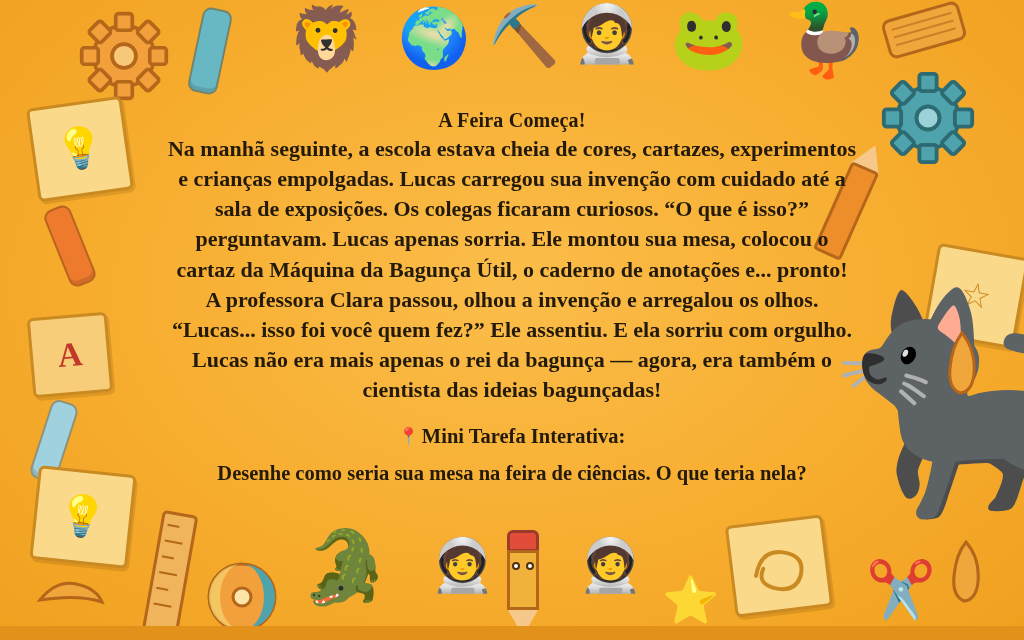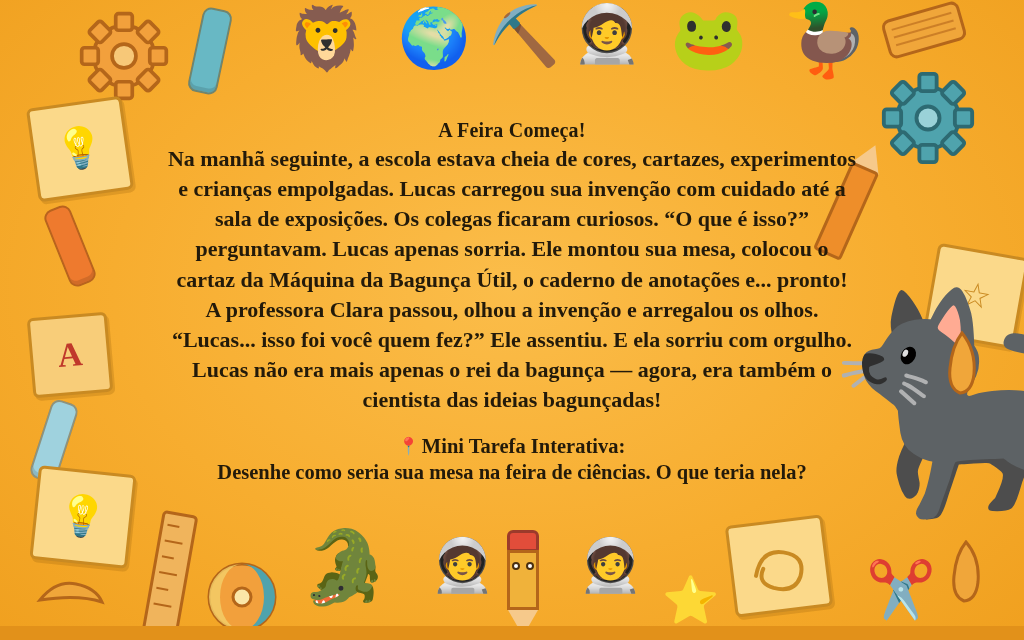--- a/index.html
+++ b/index.html
@@ -53,21 +53,21 @@
     border: 3px solid #c98a22;
     border-radius: 6px;
     box-shadow: 2px 3px 0 rgba(150,95,10,.25);
   }
 
   
   .content {
     position: absolute;
     left: 50%;
     transform: translateX(-50%);
-    top: 119px;
+    top: 109px;
     width: 690px;
     text-align: center;
     color: #231a0a;
   }
   .story-title {
     font-size: 20px;
     font-weight: bold;
     margin: 0 0 2px 0;
     letter-spacing: .2px;
   }
@@ -86,21 +86,21 @@
   .task-line .pin {
     color: #d6336c;
     font-size: 17px;
     vertical-align: 1px;
     margin-right: 2px;
   }
   .task-prompt {
     font-size: 20.5px;
     font-weight: bold;
     line-height: 1.37;
-    margin: 0;
+    margin: 11px;
   }
 </style>
 </head>
 <body>
 
 <div id="page">
 
   <div class="doodle" style="left:78px; top:10px;">
     <svg class="gear-svg" width="92" height="92" viewBox="0 0 100 100">
       <g transform="translate(50,50)">

